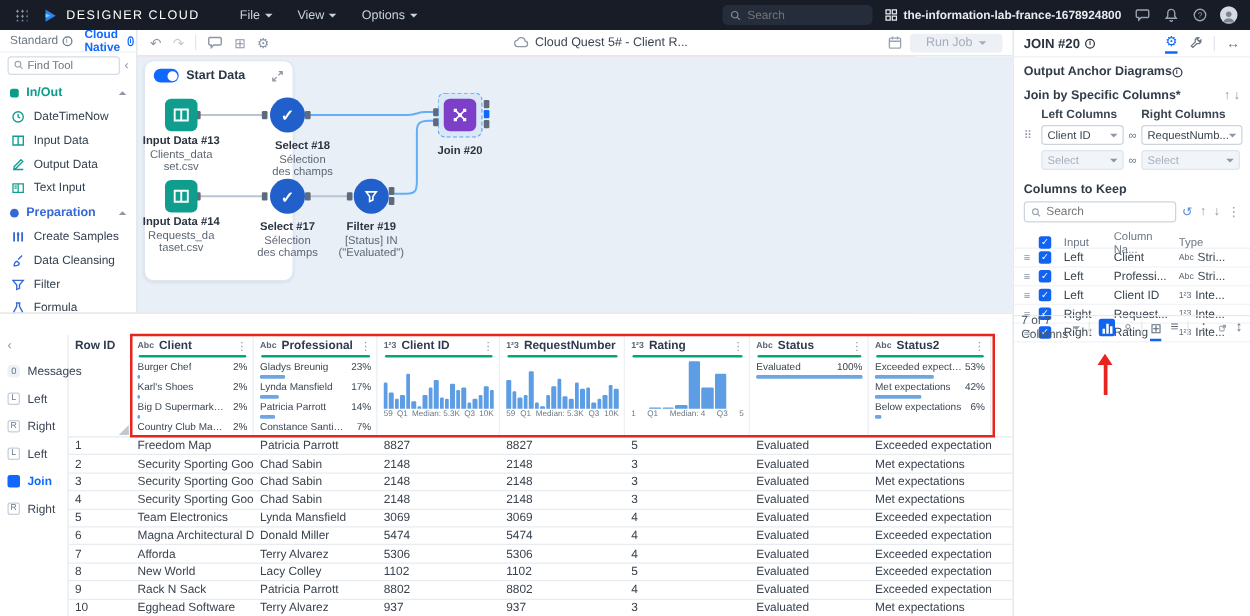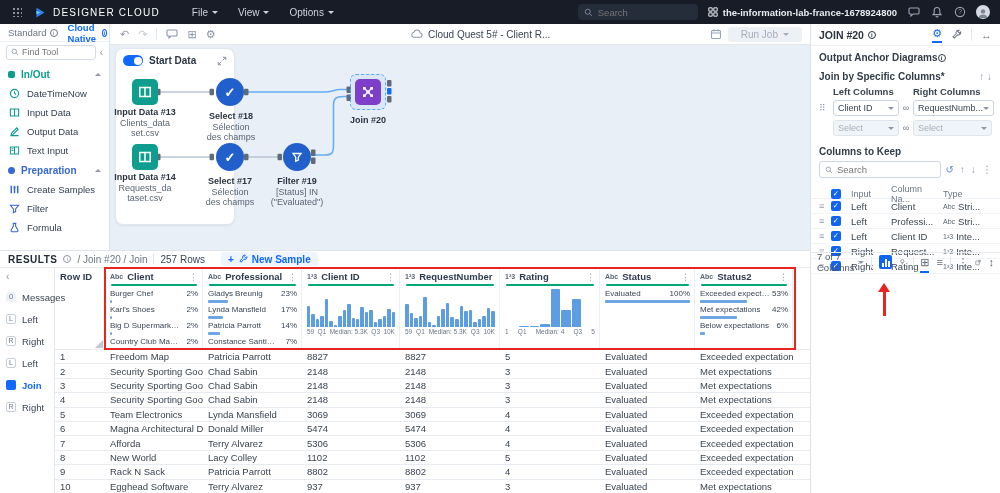--- a/index.html
+++ b/index.html
@@ -259,20 +259,26 @@
       </div>
       <div class="tool-item">
         <svg class="tic-blue" width="11" height="11" viewBox="0 0 12 12">
             <path d="M2.5 2v8 M6 2v8 M9.5 2v8" stroke="currentColor" stroke-width="1.6" fill="none"></path>
             <circle cx="6" cy="4" r="1.1" fill="currentColor"></circle>
           </svg>
         <span>Create Samples</span>
       </div>
       <div class="tool-item">
         <svg class="tic-blue" width="11" height="11" viewBox="0 0 12 12">
+            <path d="M9.5 1.5 6 5 M2.5 10.5c0-2.2 1.2-4 2.6-4L7 8.3c0 1.2-2 2.2-4.5 2.2z" fill="none" stroke="currentColor" stroke-width="1.2"></path>
+          </svg>
+        <span>Data Cleansing</span>
+      </div>
+      <div class="tool-item">
+        <svg class="tic-blue" width="11" height="11" viewBox="0 0 12 12">
             <path d="M1.5 2.5h9L7.2 6.4v3l-2.4 1.1v-4z" fill="none" stroke="currentColor" stroke-width="1.2"></path>
           </svg>
         <span>Filter</span>
       </div>
       <div class="tool-item">
         <svg class="tic-blue" width="11" height="11" viewBox="0 0 12 12">
             <path d="M4 1.5h4 M4.8 1.5v3L2.3 9a1.1 1.1 0 0 0 1 1.6h5.4A1.1 1.1 0 0 0 9.7 9L7.2 4.5v-3" fill="none" stroke="currentColor" stroke-width="1.2"></path>
           </svg>
         <span>Formula</span>
       </div>
@@ -375,21 +381,21 @@
             <rect x="2" y="9.4" width="2.6" height="2.6" fill="#fff"></rect>
             <rect x="9.4" y="9.4" width="2.6" height="2.6" fill="#fff"></rect>
             <circle cx="7" cy="7" r="1.7" fill="#fff"></circle>
           </svg>
       </div>
 
       <div class="nlabel" style="left:3px;top:62px;width:64px"><b>Input Data #13</b><span>Clients_data
 set.csv</span></div>
       <div class="nlabel" style="left:3px;top:127px;width:64px"><b>Input Data #14</b><span>Requests_da
 taset.csv</span></div>
-      <div class="nlabel" style="left:85px;top:66px;width:72px"><b>Select #18</b><span>Sélection
+      <div class="nlabel" style="left:96px;top:66px;width:72px"><b>Select #18</b><span>Sélection
 des champs</span></div>
       <div class="nlabel" style="left:84px;top:131px;width:72px"><b>Select #17</b><span>Sélection
 des champs</span></div>
       <div class="nlabel" style="left:151px;top:131px;width:72px"><b>Filter #19</b><span>[Status] IN
 ("Evaluated")</span></div>
       <div class="nlabel" style="left:222px;top:70px;width:72px"><b>Join #20</b></div>
     </div>
   </div>
 </div>
 
@@ -562,34 +568,20 @@
     <span class="ficon">⋮</span>
     <svg width="11" height="11" viewBox="0 0 12 12">
         <rect x="1.5" y="3" width="7" height="7.5" rx="1" fill="none" stroke="#5f6b7a" stroke-width="1.1"></rect>
         <path d="M6.5 1.5h4v4 M10.5 1.5 6 6" stroke="#5f6b7a" stroke-width="1.1" fill="none"></path>
       </svg>
     <span class="ficon">↕</span>
   </div>
 </div>
 
 <div class="results">
-  <div class="res-h">
-    <span class="rt">RESULTS</span>
-    <i class="info-i" style="color:#8d97a8">i</i>
-    <span class="bc">/ Join #20 / Join</span>
-    <span class="vd"></span>
-    <span class="cnt">257 Rows</span>
-    <span class="newsample">
-      <span>+</span>
-      <svg width="10" height="10" viewBox="0 0 12 12">
-          <path d="M10.6 3.2a2.6 2.6 0 0 1-3.5 3.1L3.6 9.8 2.2 8.4l3.5-3.5a2.6 2.6 0 0 1 3.1-3.5L7.4 2.8l1.8 1.8z" fill="none" stroke="#0f69ff" stroke-width="1.2"></path>
-        </svg>
-      <span>New Sample</span>
-    </span>
-  </div>
   <div class="res-body">
     <div class="res-nav">
       <div class="coll">‹</div>
       <div class="nav-item">
           <span class="badge-n">0</span>
           <span>Messages</span>
         </div>
       <div class="nav-item">
           <span class="badge-lr">L</span>
           <span>Left</span>

